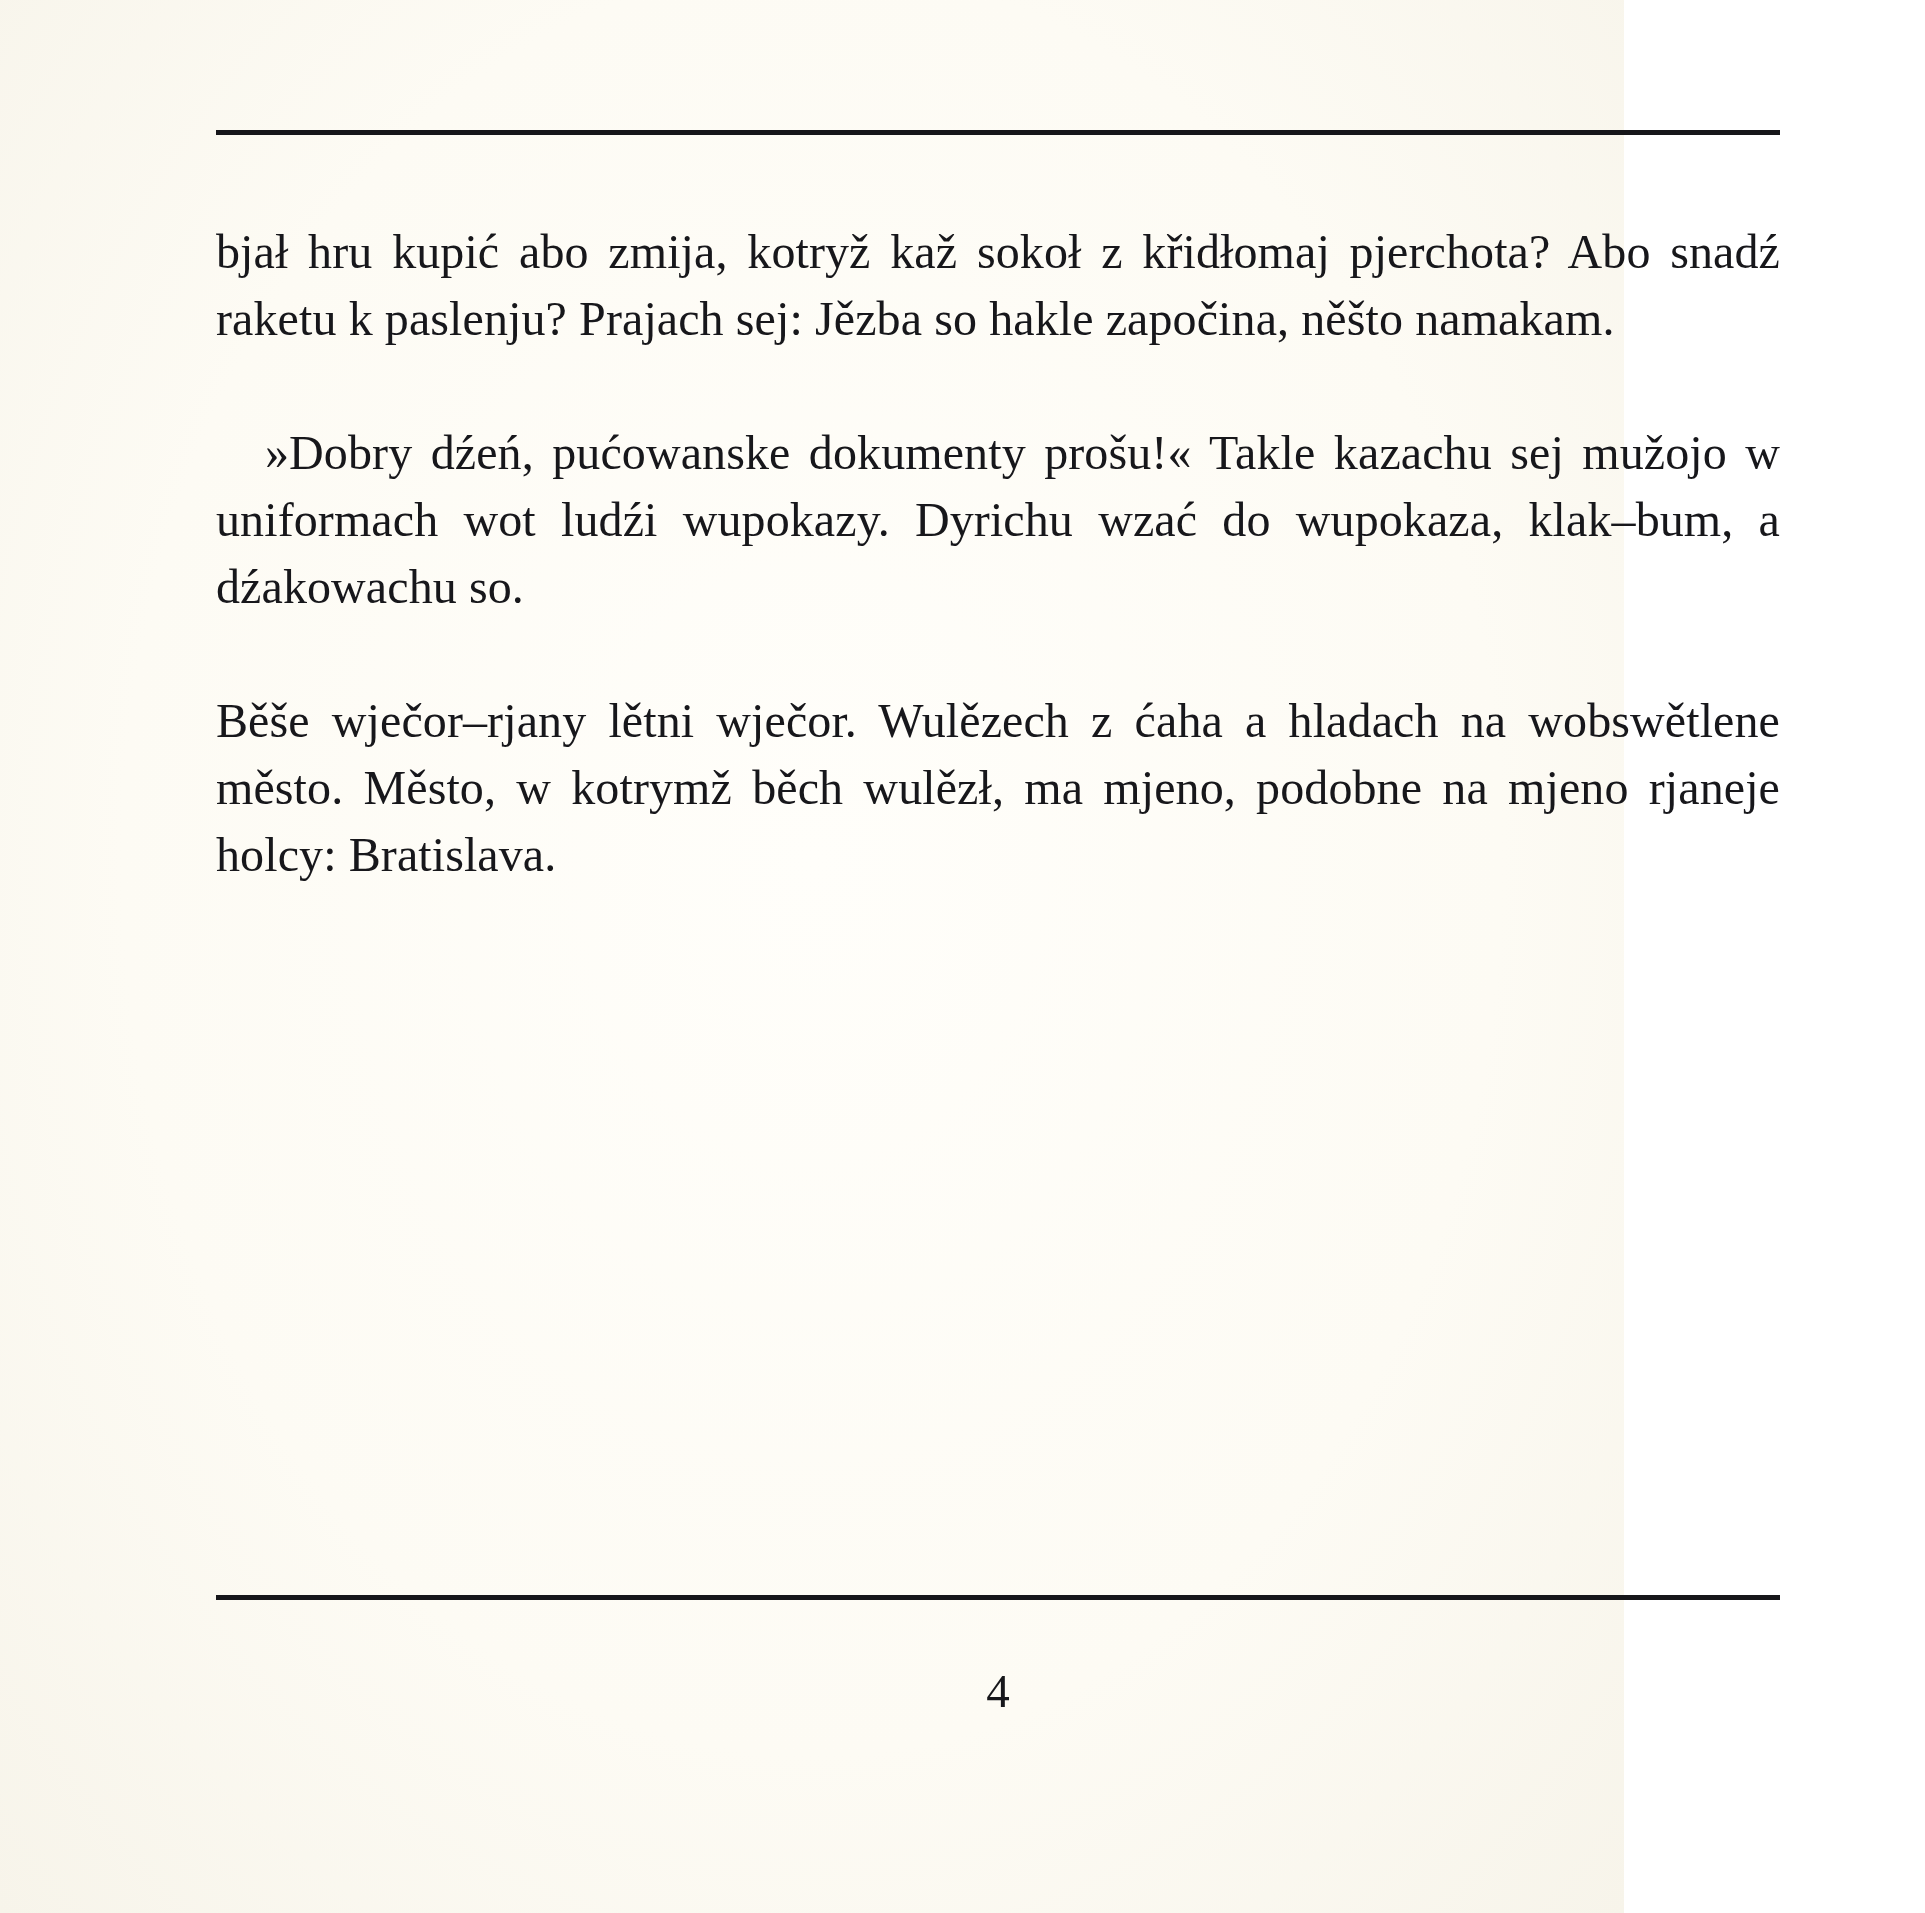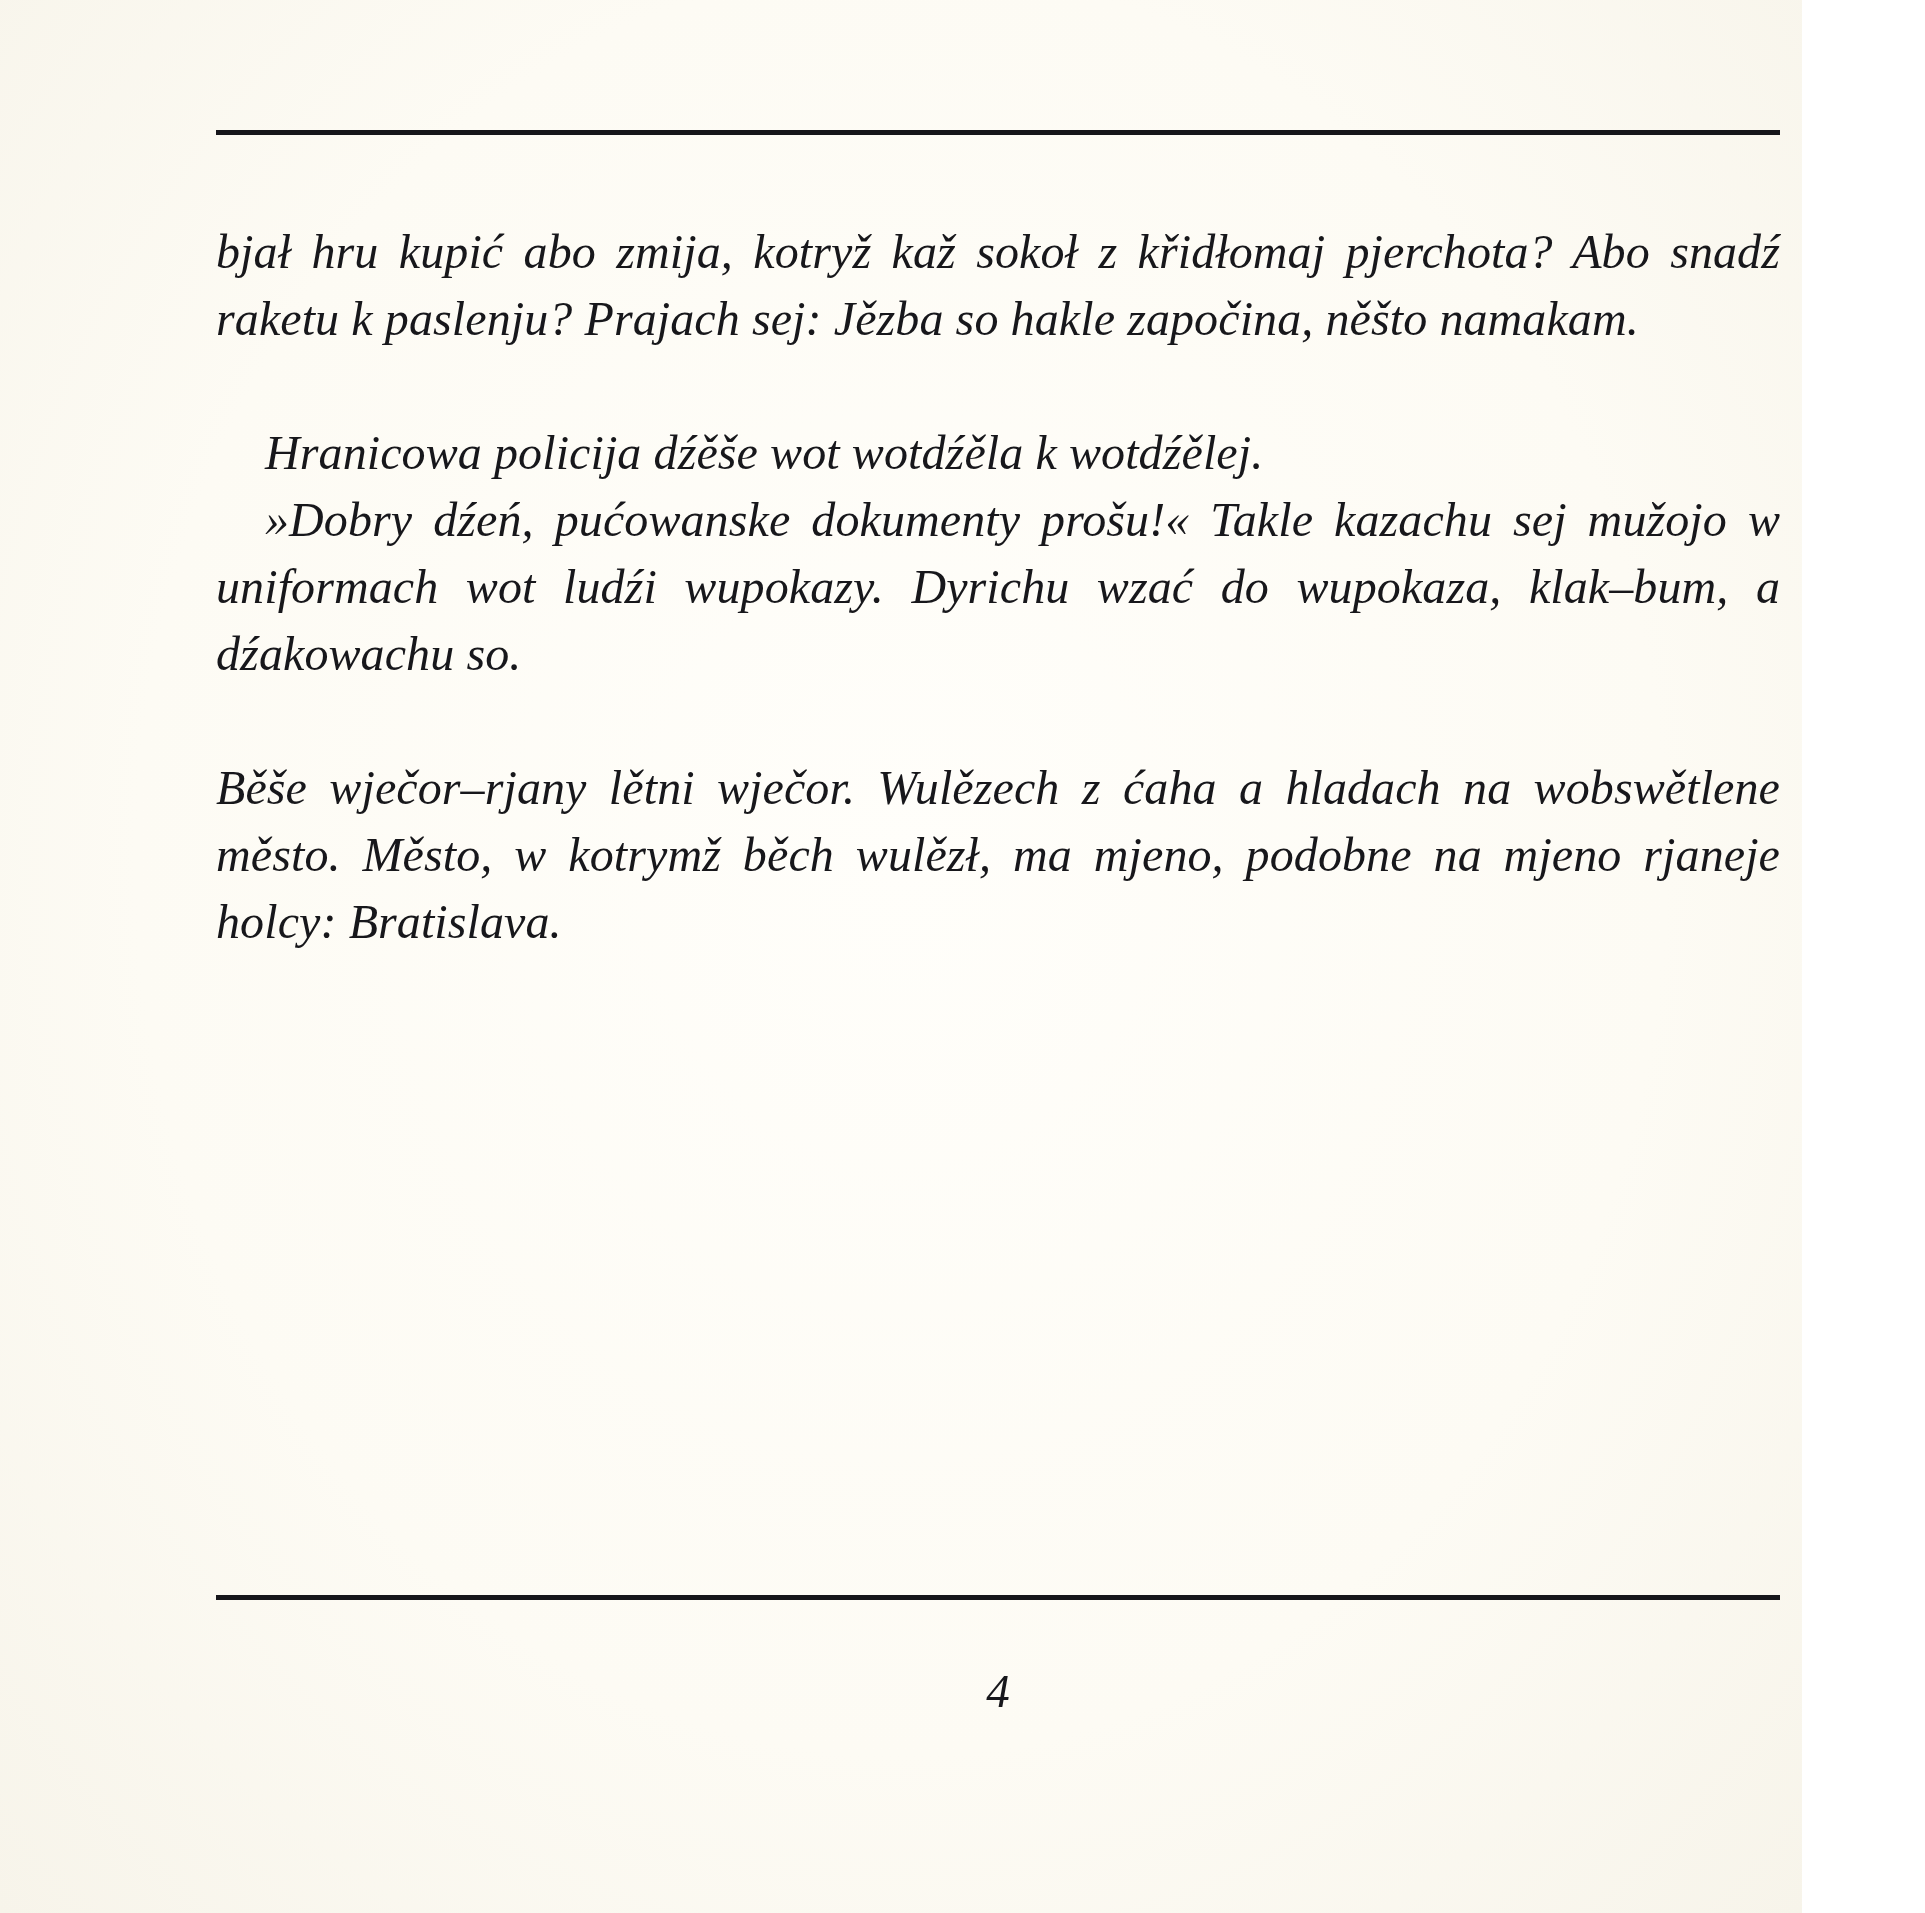--- a/index.html
+++ b/index.html
@@ -10,24 +10,23 @@
   body {
     width: 1926px;
     height: 1914px;
     font-family: "Liberation Serif", "DejaVu Serif", serif;
     color: #1a1a1a;
     overflow: hidden;
   }
 
   .page {
     position: relative;
-    width: 1802px;
+    width: 1624px;
     height: 1914px;
     background: #fdfcf7;
-    font-style: italic;
   }
 
   
   .paper-tone {
     position: absolute;
     inset: 0;
     background:
       radial-gradient(ellipse at 50% 45%, #fffefa 0%, #fdfbf4 60%, #f7f4ea 100%);
     pointer-events: none;
   }
@@ -101,21 +100,20 @@
 
     <div class="rule rule-top"></div>
 
     <div class="body-text">
 
       <p class="para cont">bjał hru kupić abo zmija, kotryž kaž sokoł z křidłomaj pjerchota? Abo snadź raketu k paslenju? Prajach sej: Jězba so hakle započina, něšto namakam.</p>
 
       <div class="gap"></div>
 
 
-      <p class="para indent">Hranicowa policija dźěše wot wotdźěla k wotdźělej.</p>
 
       <p class="para indent">»Dobry dźeń, pućowanske dokumenty prošu!« Takle kazachu sej mužojo w uniformach wot ludźi wupokazy. Dyrichu wzać do wupokaza, klak–bum, a dźakowachu so.</p>
 
 
 
 
       <div class="gap"></div>
 
       <p class="para cont">Běše wječor–rjany lětni wječor. Wulězech z ćaha a hladach na wobswětlene město. Město, w kotrymž běch wulězł, ma mjeno, podobne na mjeno rjaneje holcy: Bratislava.</p>
 

